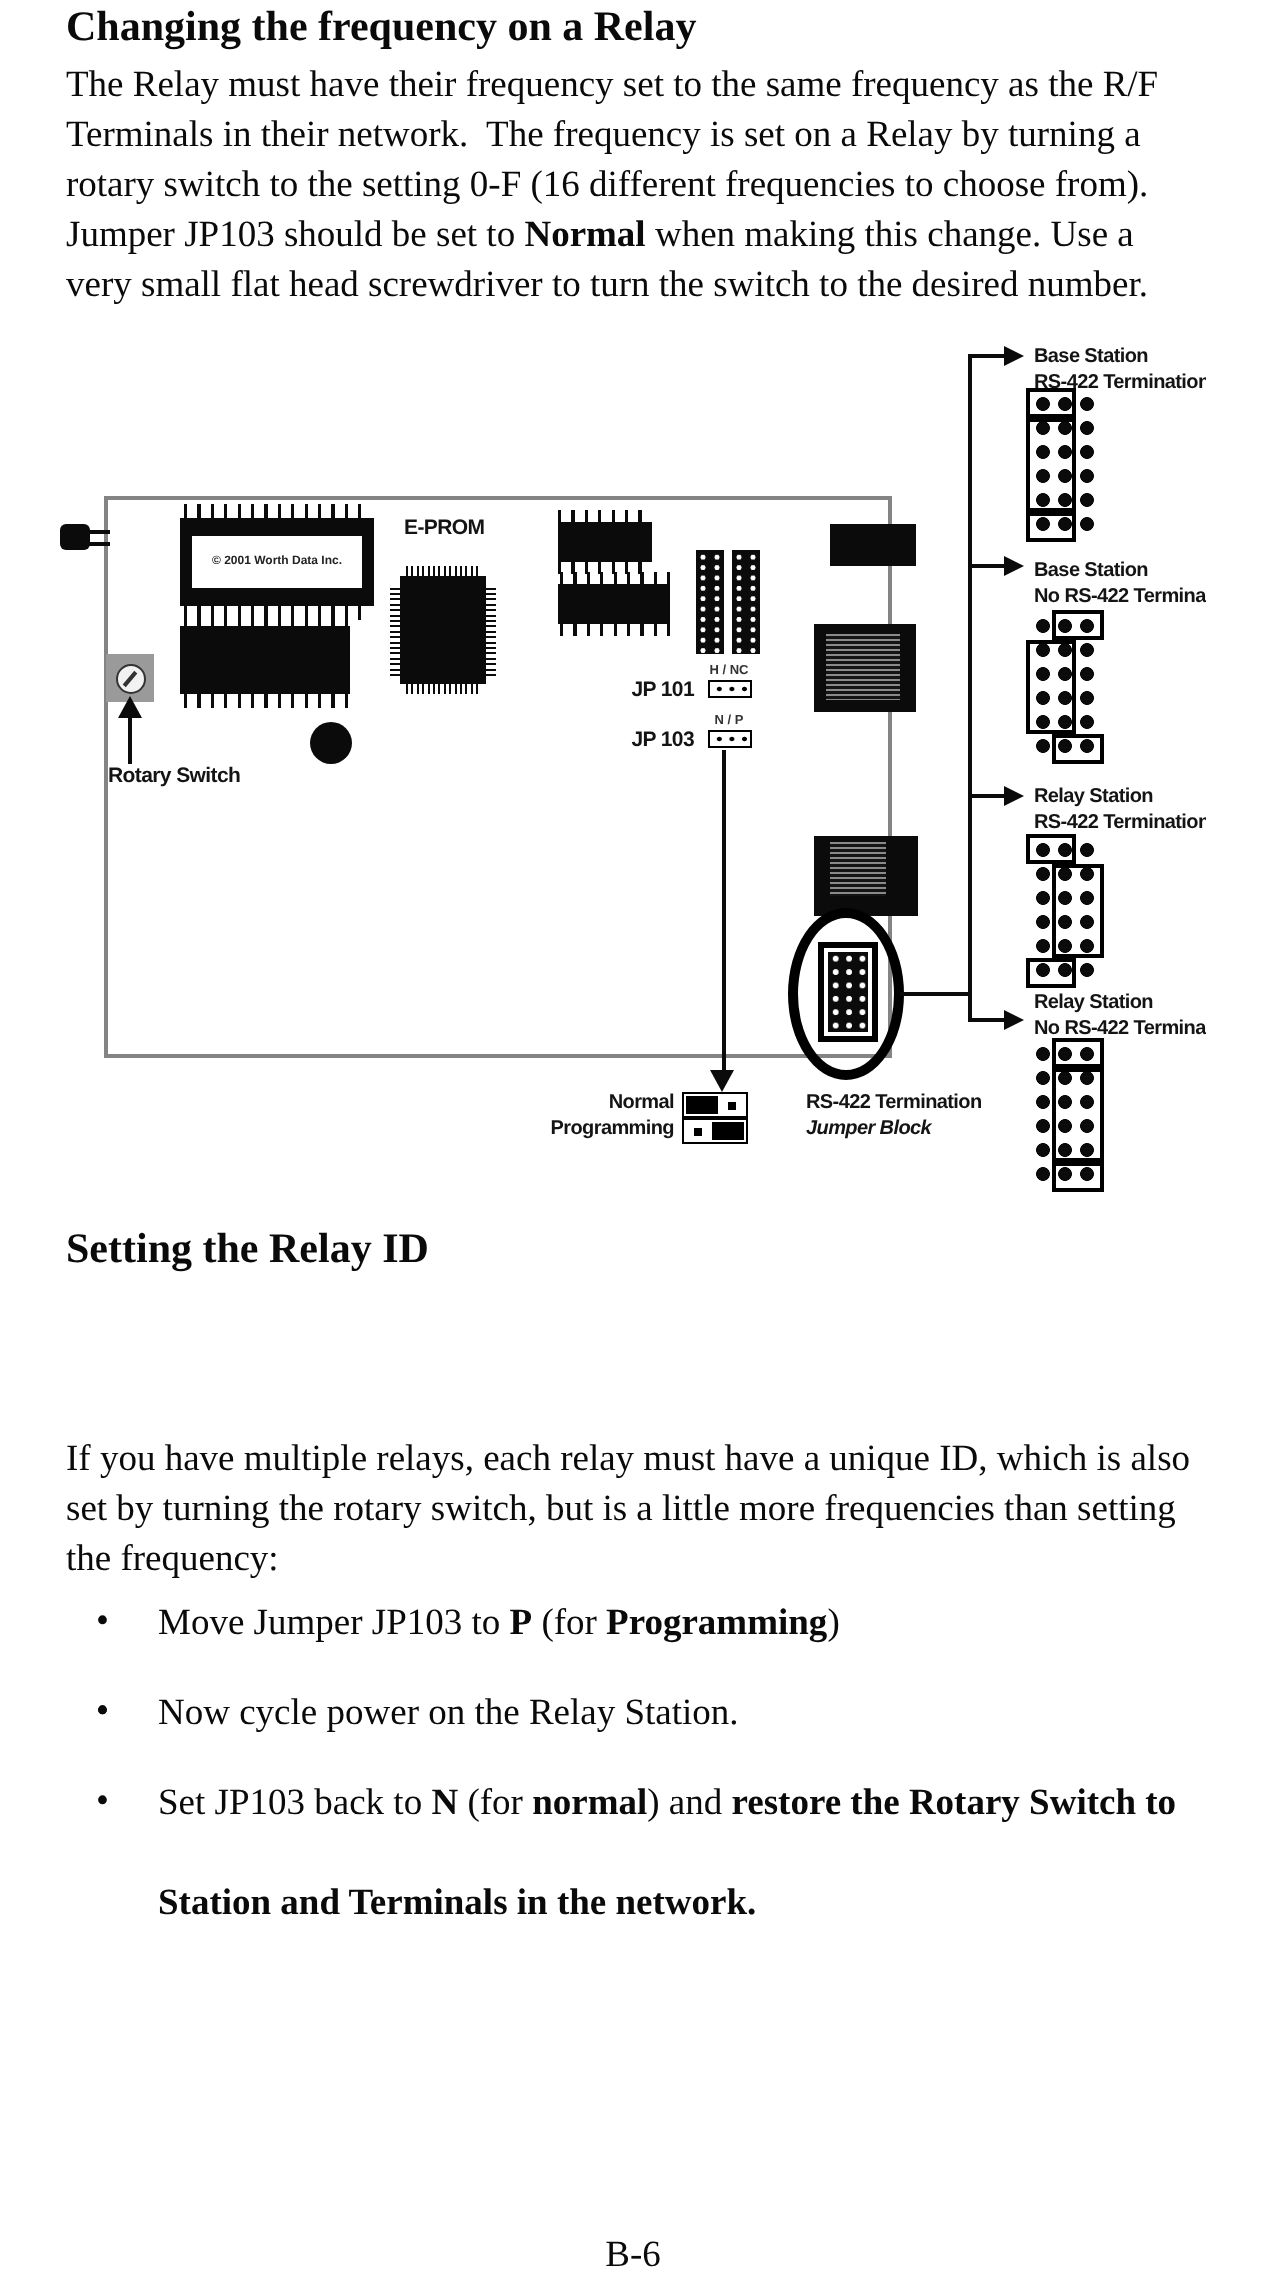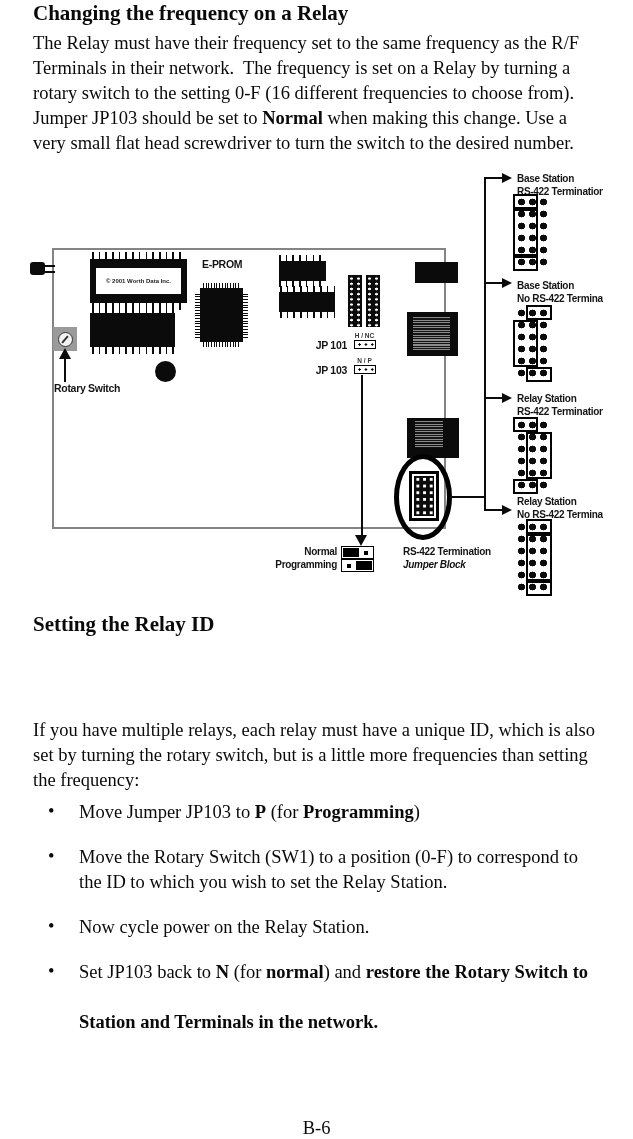--- a/index.html
+++ b/index.html
@@ -287,19 +287,19 @@
     <div class="dlabel" id="lg-rs1">RS-422 Termination</div>
     <div class="dlabel" id="lg-rs2">Jumper Block</div>
   </div>
 
   <h2 class="t-h2">Setting the Relay ID</h2>
   <p class="t-body" id="p2"><br></p>
   <p class="t-body" id="p3"><span>If you have multiple relays, each relay must have a unique ID, which is also</span><br><span>set by turning the rotary switch, but is a little more frequencies than setting</span><br><span>the frequency:</span></p>
 
   <div class="bullets">
       <div class="bullet"><span class="bmark">•</span><span><span>Move Jumper JP103 to </span><b>P</b><span> (for </span><b>Programming</b><span>)</span></span></div>
-      <div class="bullet"><span class="bmark">•</span><span><span>Move the Rotary Switch (SW1) to a position (0-F) to correspond to</span><br><span>the ID to which you wish to set the Relay Station.</span></span></div>
+      <div class="bullet"><span class="bmark">•</span></div>
       <div class="bullet"><span class="bmark">•</span><span><span>Now cycle power on the Relay Station.</span></span></div>
       <div class="bullet"><span class="bmark">•</span><span><span>Set JP103 back to </span><b>N</b><span> (for </span><b>normal</b><span>) and </span><b>restore the Rotary Switch to</b><br><br><b>Station and Terminals in the network.</b></span></div>
     </div>
 
   <div class="pagenum">B-6</div>
 </div>
 
 </body></html>

